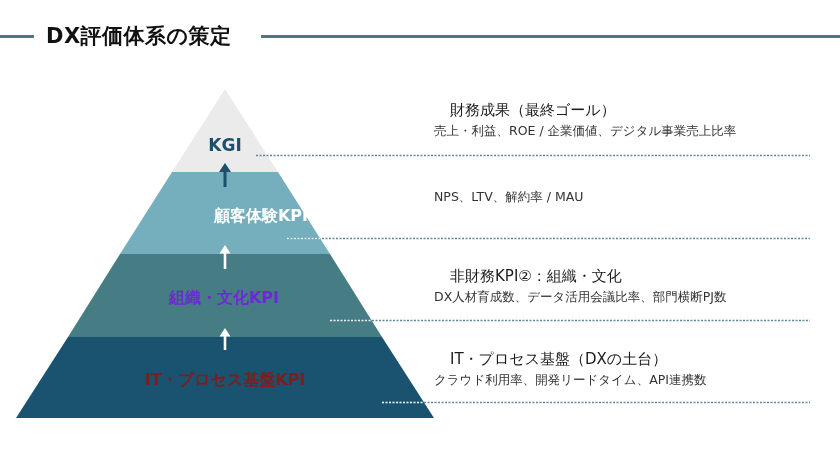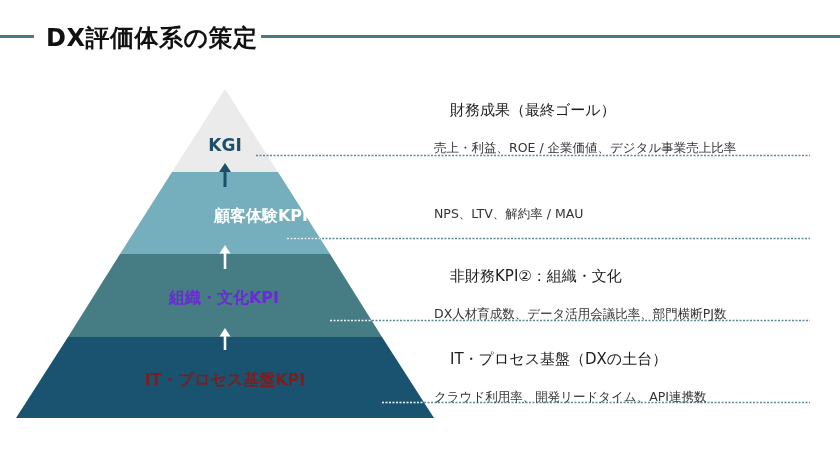--- a/index.html
+++ b/index.html
@@ -1,24 +1,24 @@
 <!DOCTYPE html>
 <html><head>
 <meta charset="utf-8">
 <style>
   html, body { margin:0; padding:0; }
   body { width:840px; height:472px; background:#ffffff; position:relative; overflow:hidden;
          font-family:"DejaVu Sans","Liberation Sans",sans-serif; color:#1a1a1a; }
   .title-line { position:absolute; top:35px; height:3px; background:#4e7880; }
-  .title { position:absolute; left:46px; top:22px; font-size:24px; font-weight:bold; color:#111; letter-spacing:0.5px; white-space:nowrap; }
+  .title { position:absolute; left:46px; top:22px; font-size:21px; font-weight:bold; color:#111; letter-spacing:0.5px; white-space:nowrap; }
   svg.pyr { position:absolute; left:0; top:0; }
   .band-label { position:absolute; font-weight:bold; font-size:16px; text-align:center; white-space:nowrap; transform:translateX(-50%); }
   .desc { position:absolute; left:434px; white-space:nowrap; }
   .desc .h { font-size:15px; font-weight:normal; color:#1b1b1b;margin-left:16px; }
-  .desc .s { font-size:12.5px; color:#333; margin-top:20px; }
+  .desc .s { font-size:12.5px; color:#333; margin-top:3px; }
 </style>
 </head>
 <body>
 
 <div class="title-line" style="left:0;width:34px;"></div>
 <div class="title-line" style="left:261px;width:579px;"></div>
 <div class="title">DX評価体系の策定</div>
 
 <svg class="pyr" width="840" height="472">
   <polygon points="225,89 278,172 172,172" fill="#ebebeb"></polygon>

